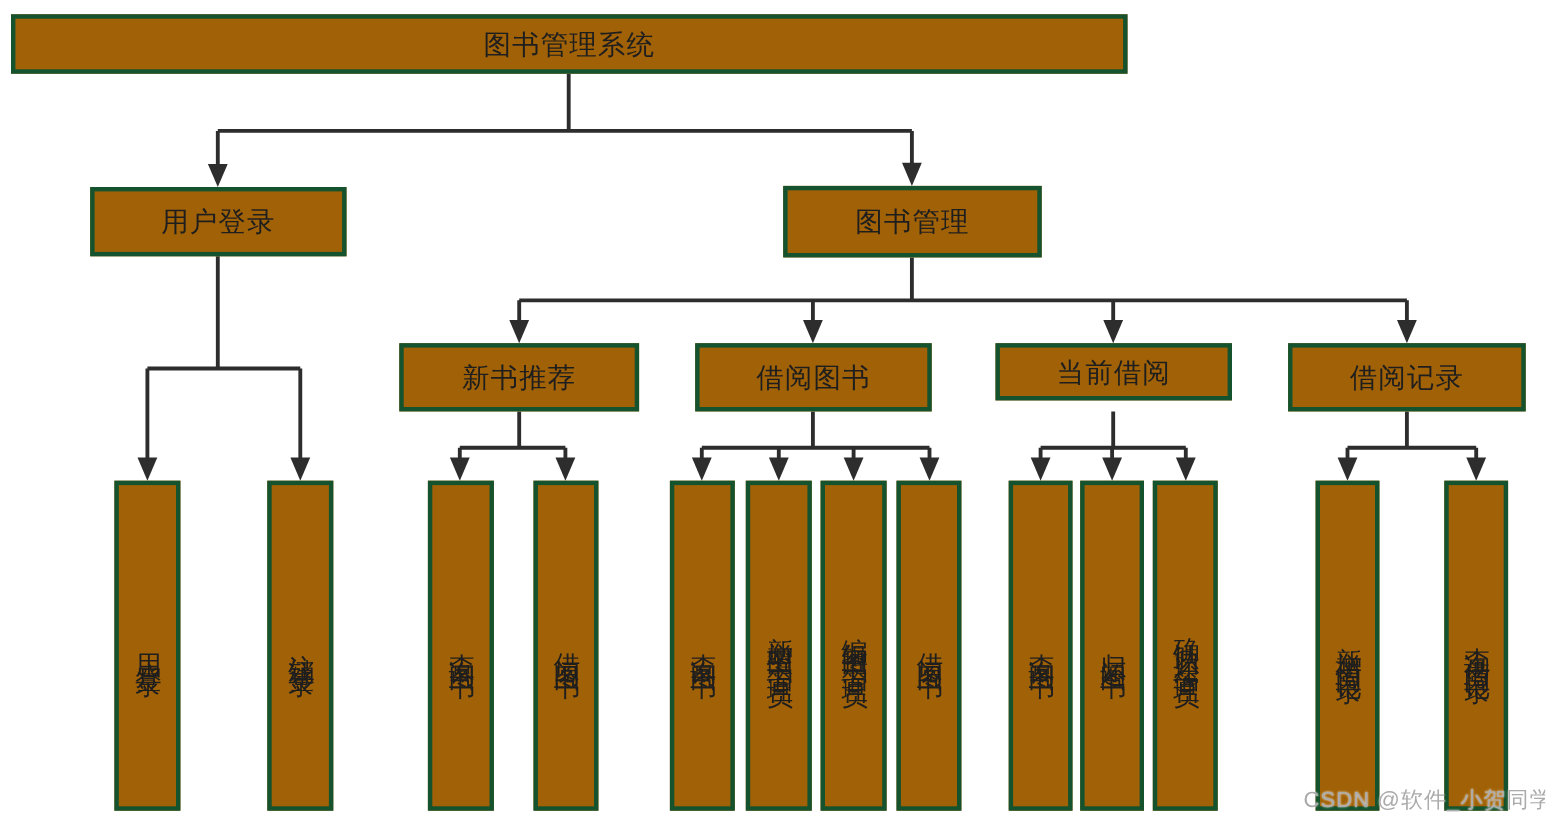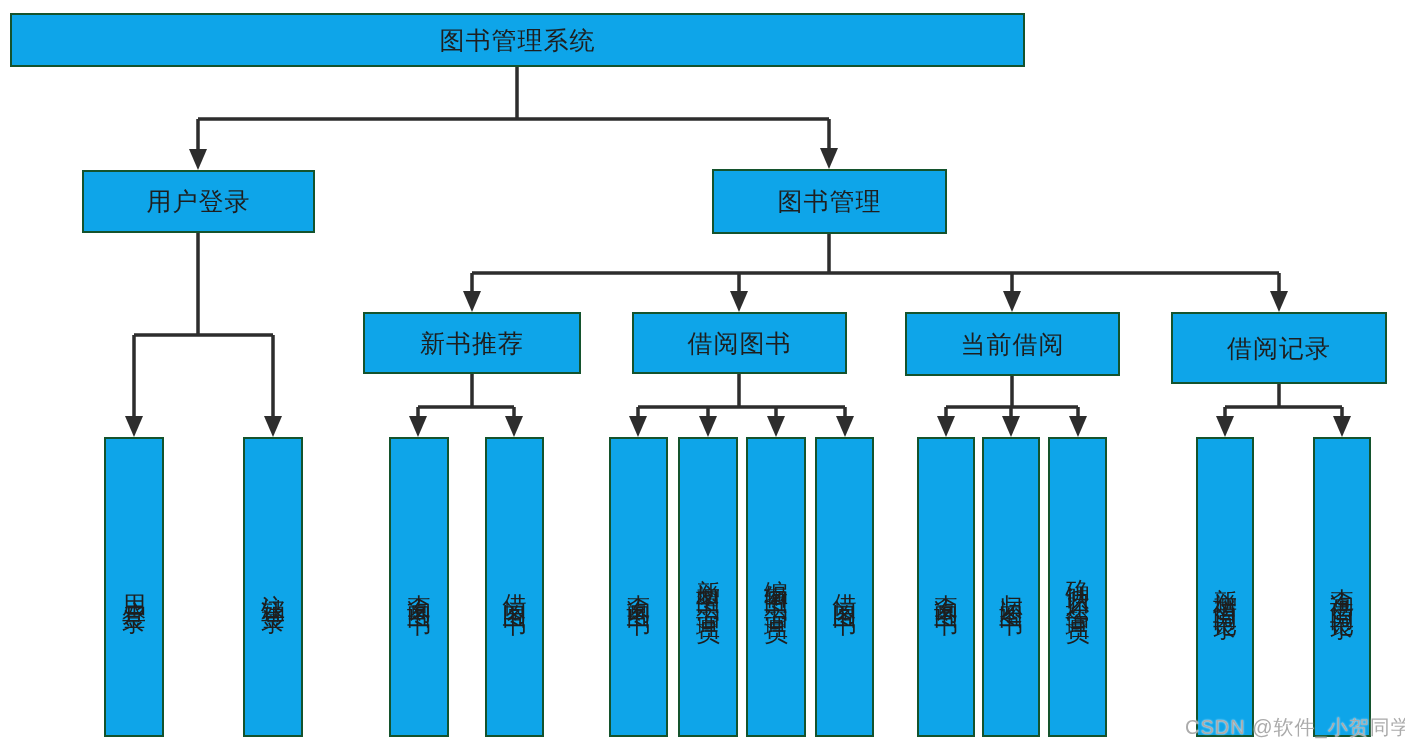--- a/index.html
+++ b/index.html
@@ -13,22 +13,22 @@
     overflow: hidden;
   }
   .connectors {
     position: absolute;
     left: 0; top: 0;
     width: 1405px; height: 747px;
   }
   .box {
     position: absolute;
     box-sizing: border-box;
-    background: #0ea5e9;
-    border: 2px solid #14532d;
+    background: #a16207;
+    border: 4px solid #14532d;
     display: flex;
     align-items: center;
     justify-content: center;
     font-size: 25px;
     letter-spacing: 1px;
     color: #1e1e1e;
     white-space: nowrap;
   }
   .leaf {
     writing-mode: vertical-rl;
@@ -39,22 +39,22 @@
     white-space: nowrap;
   }
   
   .n-root  { left: 10px;  top: 13px;  width: 1015px; height: 54px; }
   
   .n-login { left: 82px;  top: 170px; width: 233px;  height: 63px; }
   .n-mgmt  { left: 712px; top: 169px; width: 235px;  height: 65px; }
   
   .n-rec   { left: 363px;  top: 312px; width: 218px; height: 62px; }
   .n-bor   { left: 632px;  top: 312px; width: 215px; height: 62px; }
-  .n-cur   { left: 905px;  top: 312px; width: 215px; height: 64px; }
-  .n-hist  { left: 1171px; top: 312px; width: 216px; height: 72px; font-family: Liberation Serif, serif; }
+  .n-cur   { left: 905px;  top: 312px; width: 215px; height: 52px; }
+  .n-hist  { left: 1171px; top: 312px; width: 216px; height: 62px; font-family: Liberation Serif, serif; }
   
   .lf      { top: 437px; height: 300px; }
   .lf-1  { left: 104px;  width: 60px; }
   .lf-2  { left: 243px;  width: 60px; }
   .lf-3  { left: 389px;  width: 60px; }
   .lf-4  { left: 485px;  width: 59px; }
   .lf-5  { left: 609px;  width: 59px; }
   .lf-6  { left: 678px;  width: 60px; }
   .lf-7  { left: 746px;  width: 60px; }
   .lf-8  { left: 815px;  width: 59px; }

